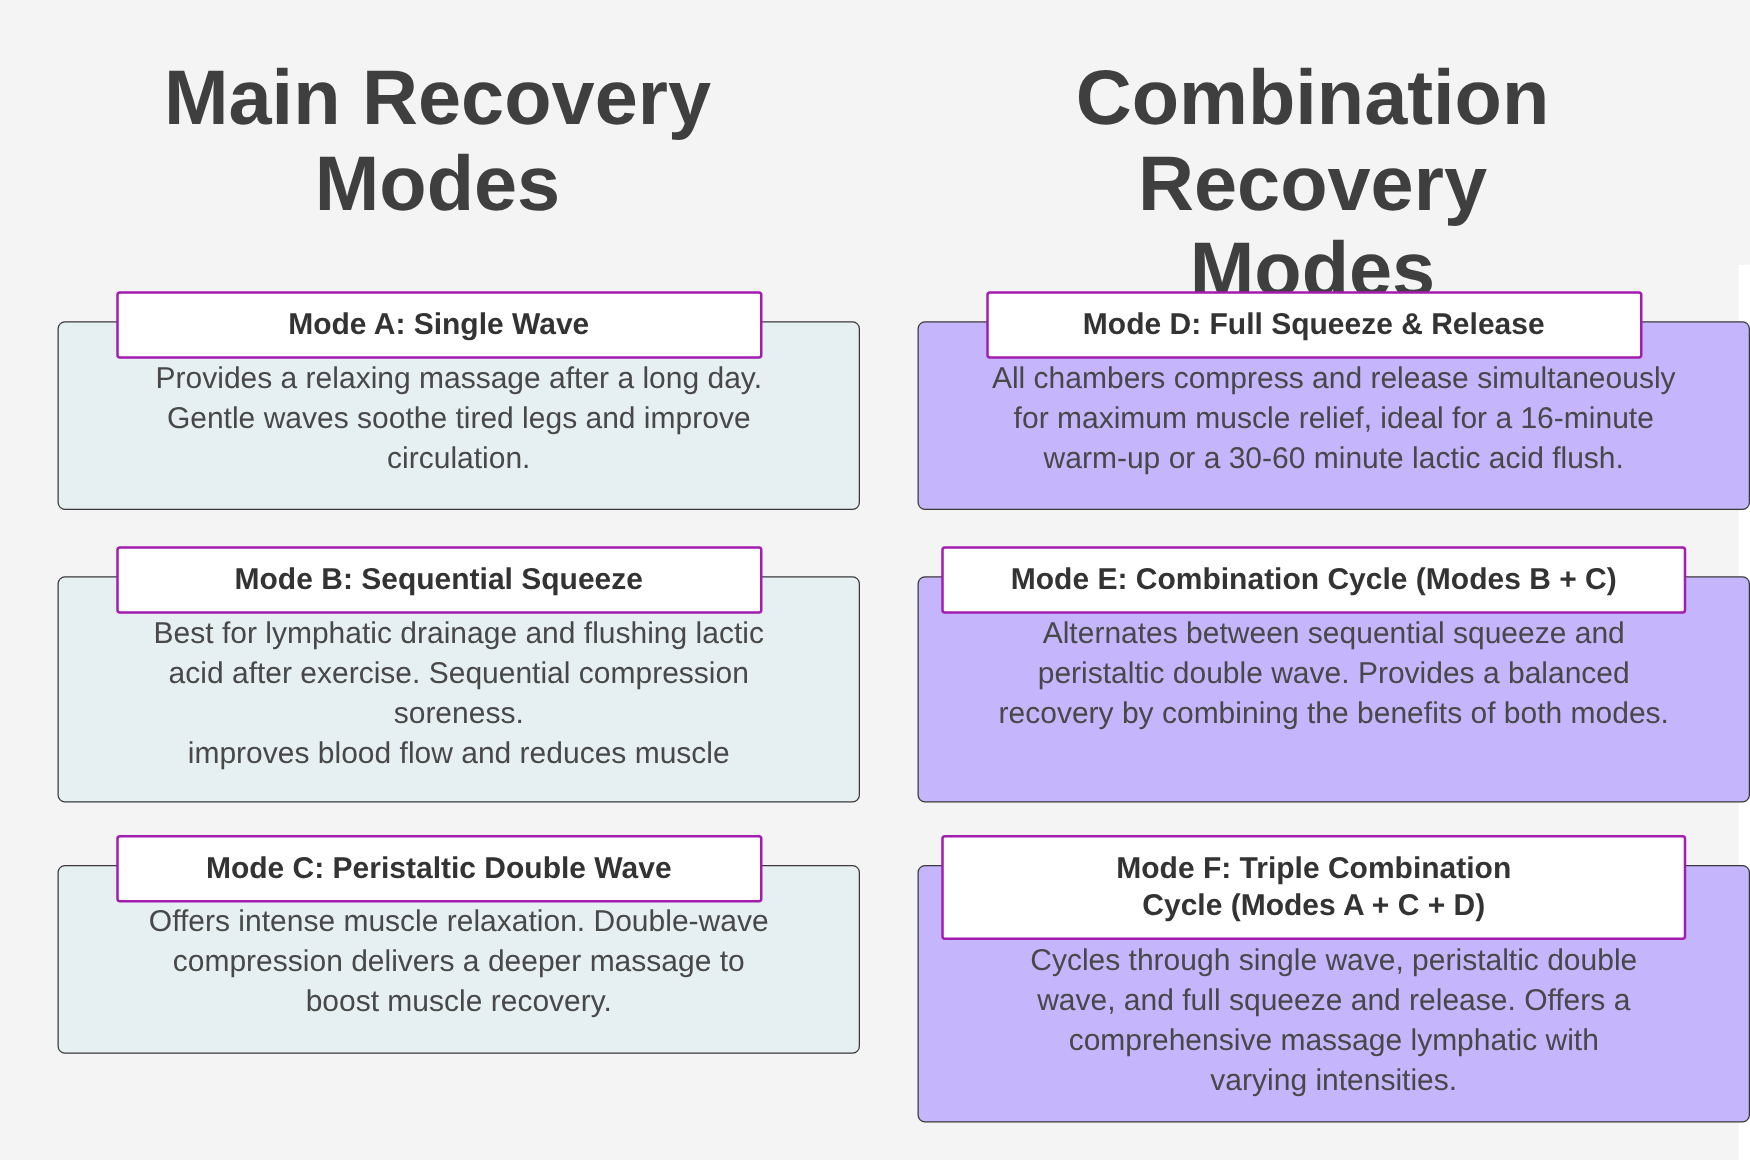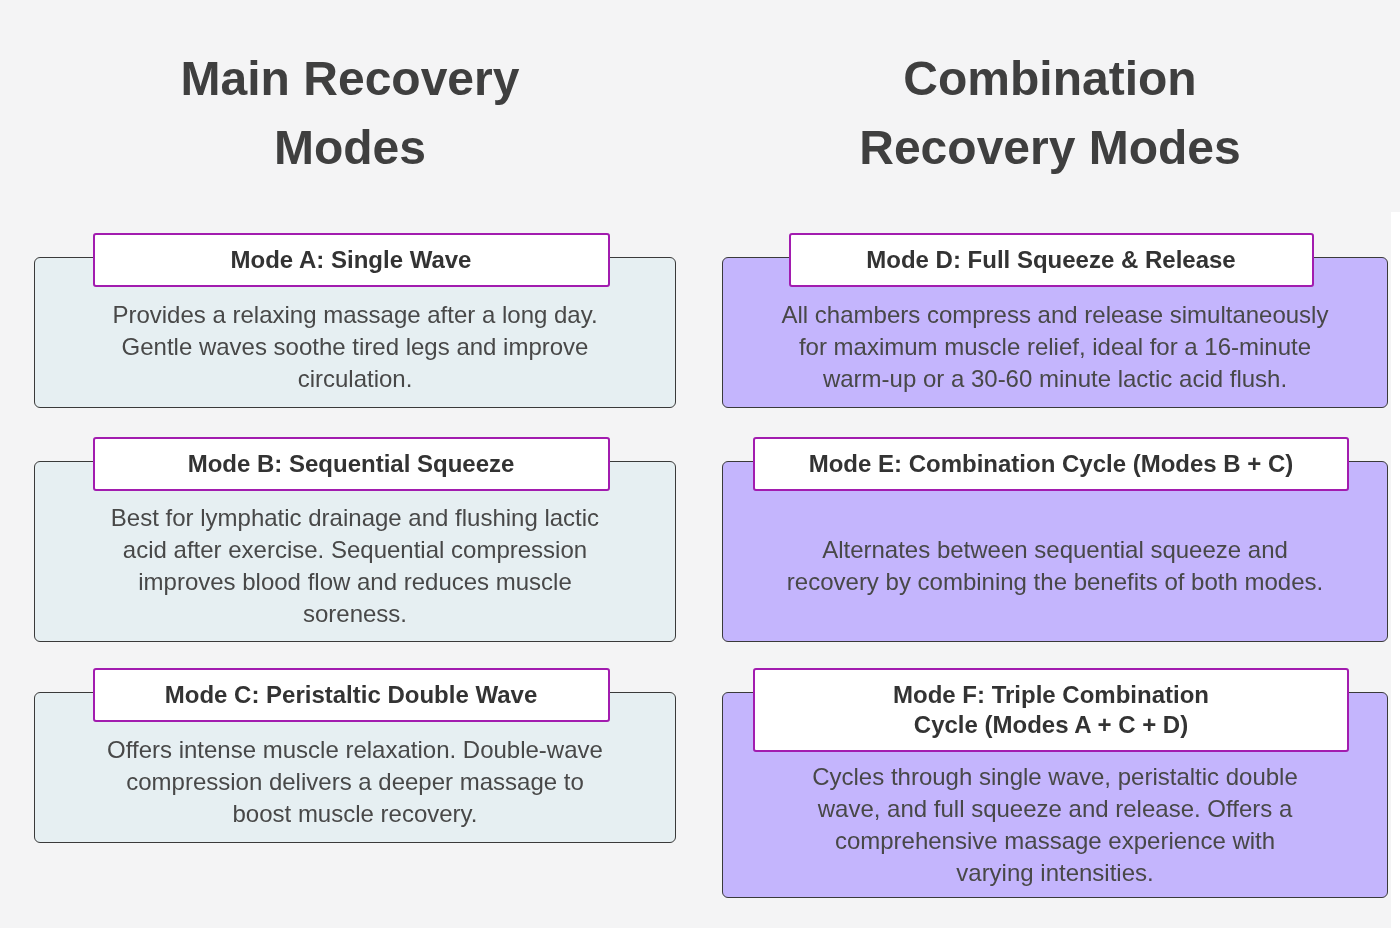--- a/index.html
+++ b/index.html
@@ -8,21 +8,21 @@
     background:#f4f4f5; overflow:hidden;
     font-family:"Liberation Sans", sans-serif;
     color:#484848;
   }
   .edge-strip {
     position:absolute; left:1391px; top:212px; width:9px; height:716px;
     background:#ffffff;
   }
   .heading {
     position:absolute; top:44px; width:700px; text-align:center;
-    font-size:48px; font-weight:bold; color:#3f3f3f; line-height:69px;
+    font-size:62px; font-weight:bold; color:#3f3f3f; line-height:69px;
   }
   .heading-left  { left:0; }
   .heading-right { left:700px; }
   .heading-text { display:inline-block; max-width:440px; }
 
   .card { position:absolute; }
   .card-a { left:30px;  top:233px; width:642px; }
   .card-b { left:30px;  top:437px; width:642px; }
   .card-c { left:30px;  top:668px; width:642px; }
   .card-d { left:718px; top:233px; width:666px; }
@@ -36,23 +36,23 @@
     display:flex; align-items:center; justify-content:center;
     text-align:center; font-size:24px; font-weight:bold;
     color:#333333; line-height:30px;
   }
   .card-a .card-title, .card-b .card-title, .card-c .card-title { width:517px; }
   .card-d .card-title { width:525px; }
   .card-e .card-title, .card-f .card-title { width:596px; }
   .card-f .title-text { display:inline-block; max-width:380px; }
 
   .card-body {
-    position:absolute; top:24px; left:4px; width:100%; z-index:1;
+    position:absolute; top:24px; left:16px; width:100%; z-index:1;
     box-sizing:border-box; border:1.5px solid #3a3a3a; border-radius:6px;
-    display:flex; align-items:center; justify-content:center;
+    display:flex; justify-content:center;
     text-align:center; font-size:24px; line-height:32px; color:#484848;
     padding-left:8px; padding-right:8px;
   }
   .col-left  .card-body { background:#e6eff2; }
   .col-right .card-body { background:#c4b5fd; }
   .card-a .card-body { height:151px; padding-top:29px; }
   .card-b .card-body { height:181px; padding-top:29px; }
   .card-c .card-body { height:151px; padding-top:29px; }
   .card-d .card-body { height:151px; padding-top:29px; }
   .card-e .card-body { height:181px; padding-top:29px; }
@@ -81,22 +81,22 @@
     <div class="card-title">
       <span class="title-text">Mode A: Single Wave</span>
     </div>
   </section>
 
   <section class="card card-b col-left">
     <div class="card-body">
       <div>
         <div class="line">Best for lymphatic drainage and flushing lactic</div>
         <div class="line">acid after exercise. Sequential compression</div>
+        <div class="line">soreness.</div>
         <div class="line">improves blood flow and reduces muscle</div>
-        <div class="line">soreness.</div>
       </div>
     </div>
     <div class="card-title">
       <span class="title-text">Mode B: Sequential Squeeze</span>
     </div>
   </section>
 
   <section class="card card-c col-left">
     <div class="card-body">
       <div>
@@ -120,34 +120,35 @@
     </div>
     <div class="card-title">
       <span class="title-text">Mode D: Full Squeeze &amp; Release</span>
     </div>
   </section>
 
   <section class="card card-e col-right">
     <div class="card-body">
       <div>
         <div class="line">Alternates between sequential squeeze and</div>
+        <div class="line">peristaltic double wave. Provides a balanced</div>
         <div class="line">recovery by combining the benefits of both modes.</div>
       </div>
     </div>
     <div class="card-title">
       <span class="title-text">Mode E: Combination Cycle (Modes B + C)</span>
     </div>
   </section>
 
   <section class="card card-f col-right">
     <div class="card-body">
       <div>
         <div class="line">Cycles through single wave, peristaltic double</div>
         <div class="line">wave, and full squeeze and release. Offers a</div>
-        <div class="line">comprehensive massage experience with</div>
+        <div class="line">comprehensive massage lymphatic with</div>
         <div class="line">varying intensities.</div>
       </div>
     </div>
     <div class="card-title">
       <span class="title-text">Mode F: Triple Combination Cycle (Modes A + C + D)</span>
     </div>
   </section>
 
 </div>
 

